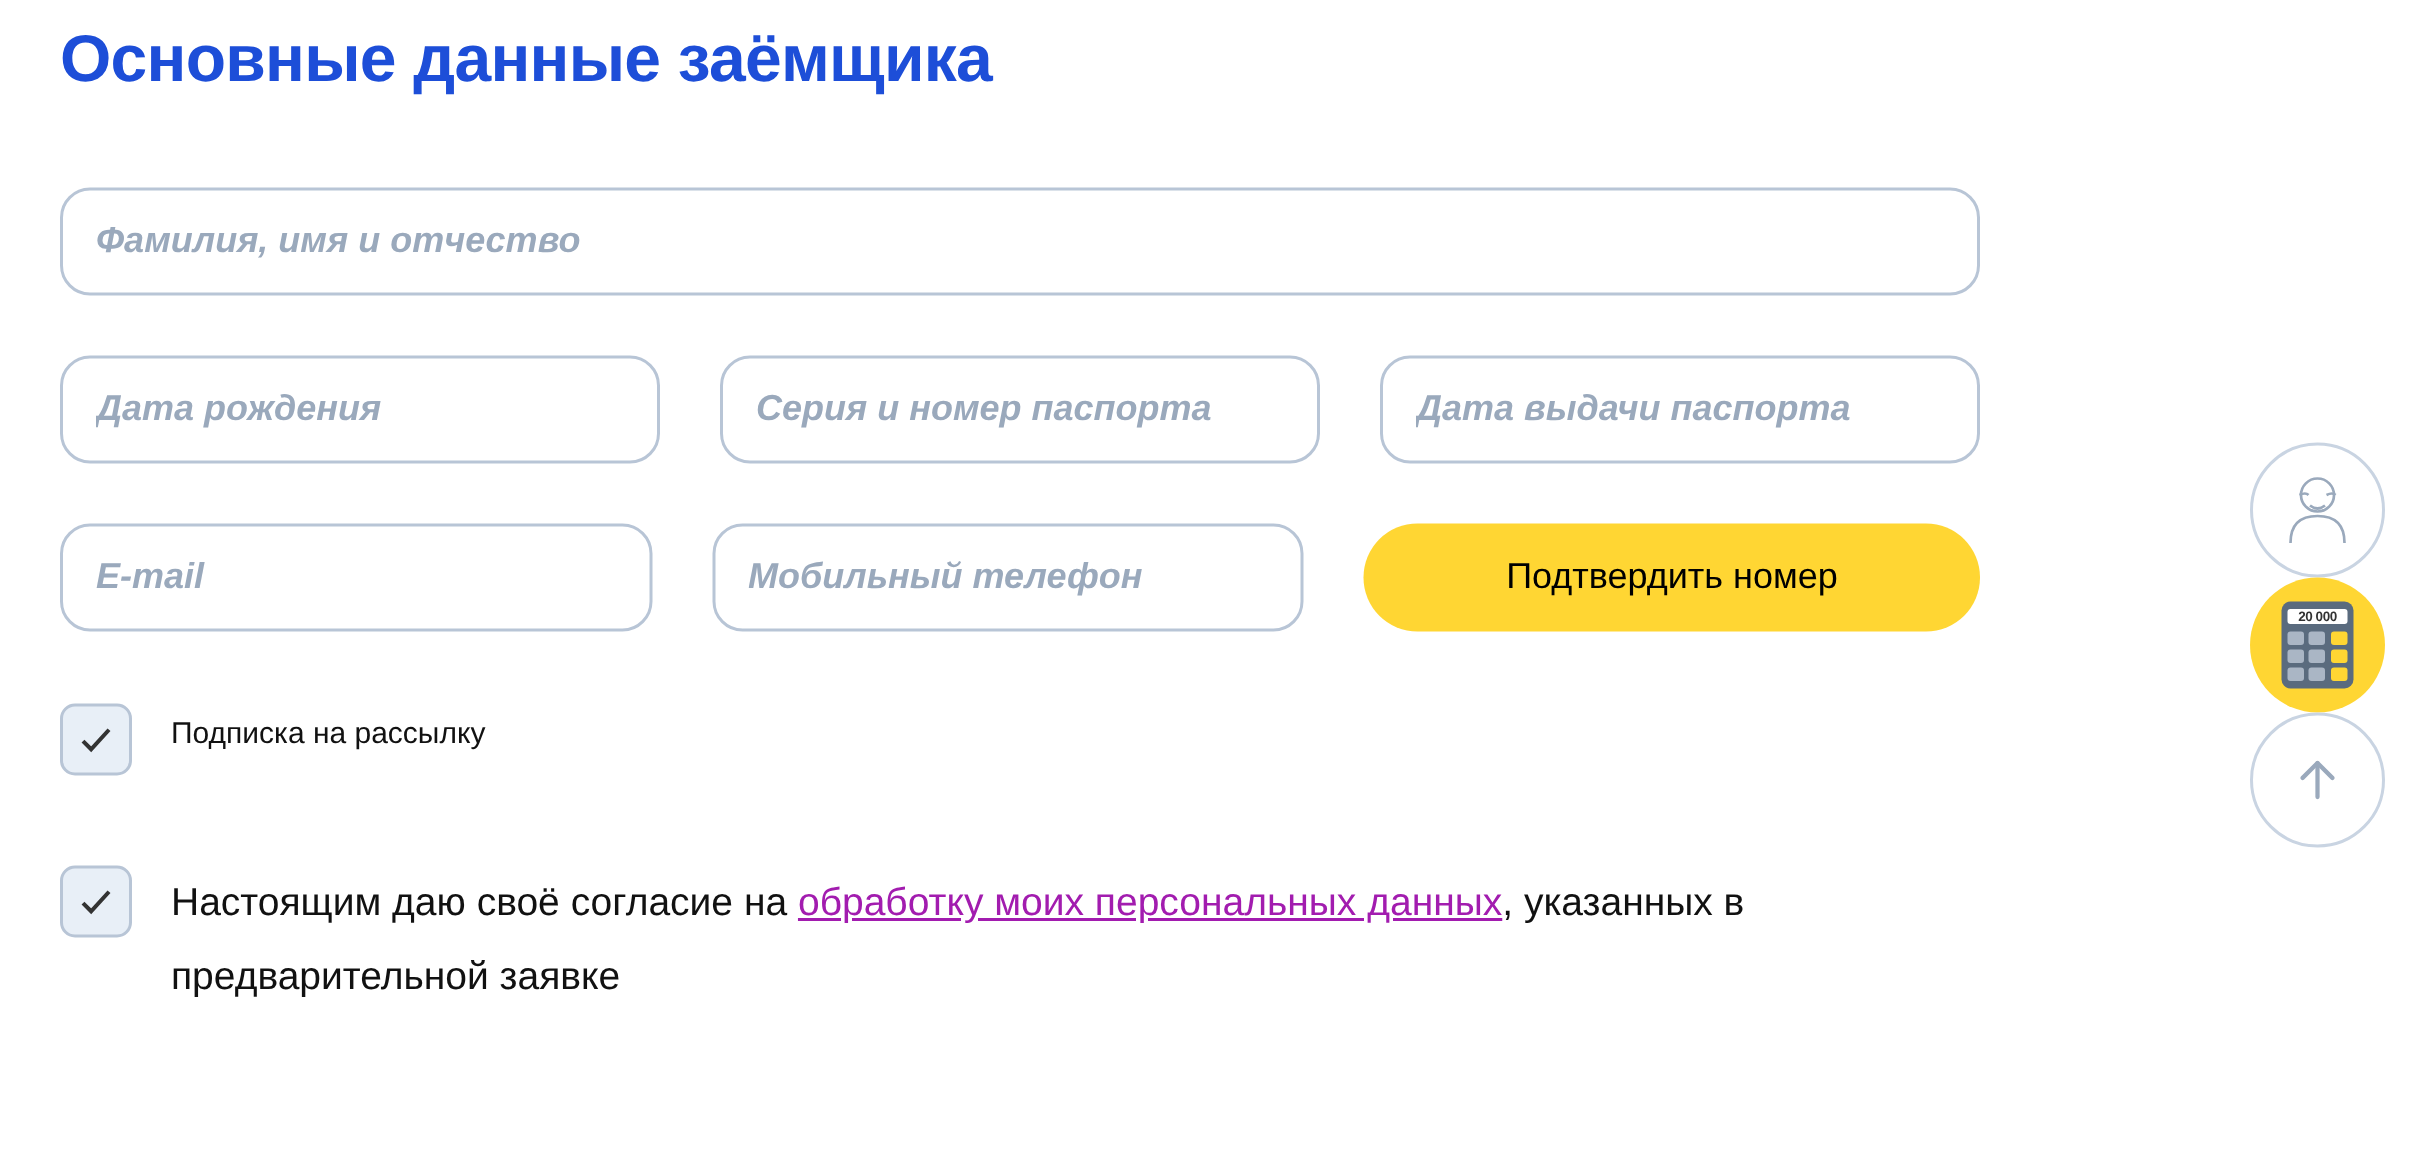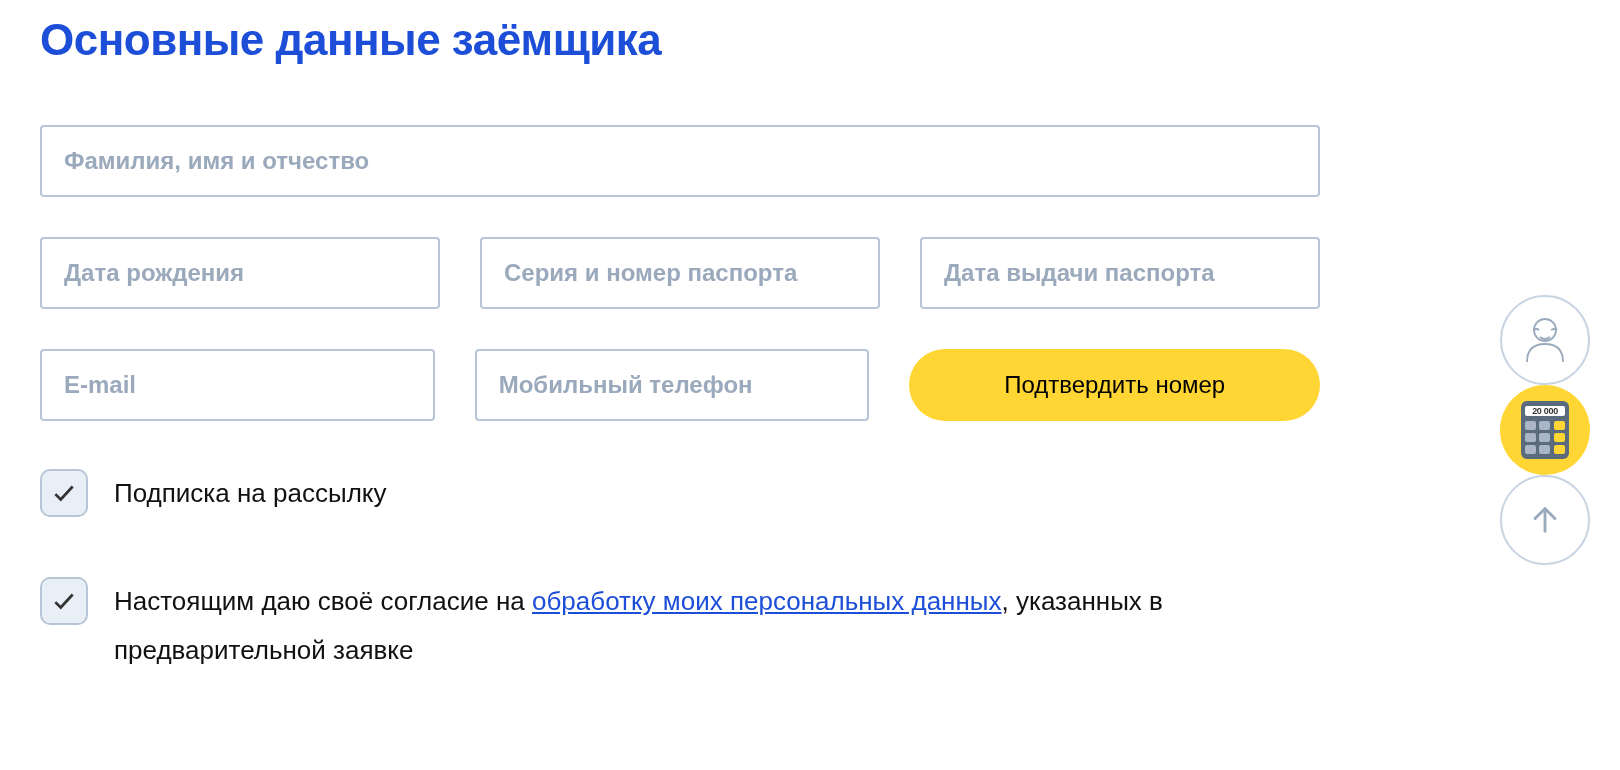--- a/index.html
+++ b/index.html
@@ -21,28 +21,29 @@
 .form-container {
   width: 1280px;
 }
 .row {
   display: flex;
   gap: 40px;
   margin-bottom: 40px;
 }
 .input-field {
   border: 2px solid #b8c5d6;
-  border-radius: 4px;
+  border-radius: 20px;
   padding: 18px 22px;
   font-size: 24px;
   font-weight: 600;
   color: #333;
   background: #fff;
   height: 72px;
   outline: none;
+  font-style: italic;
 }
 .input-field::placeholder {
   color: #9aa9bc;
   font-weight: 600;
 }
 .full-width { flex: 1; }
 .third { flex: 1; }
 .confirm-btn {
   background: #ffd633;
   border: none;
@@ -76,32 +77,32 @@
   flex-shrink: 0;
 }
 .checkbox svg {
   width: 26px;
   height: 26px;
   stroke: #333;
   stroke-width: 2.5;
   fill: none;
 }
 .checkbox-label {
-  font-size: 26px;
+  font-size: 20px;
   color: #111;
   line-height: 1.4;
   padding-top: 6px;
 }
 .consent-text {
   font-size: 26px;
   color: #111;
   line-height: 1.9;
 }
 .consent-link {
-  color: #1d4ed8;
+  color: #a21caf;
   text-decoration: underline;
   cursor: pointer;
 }
 .float-buttons {
   position: absolute;
   right: 30px;
   top: 295px;
   display: flex;
   flex-direction: column;
   align-items: center;

